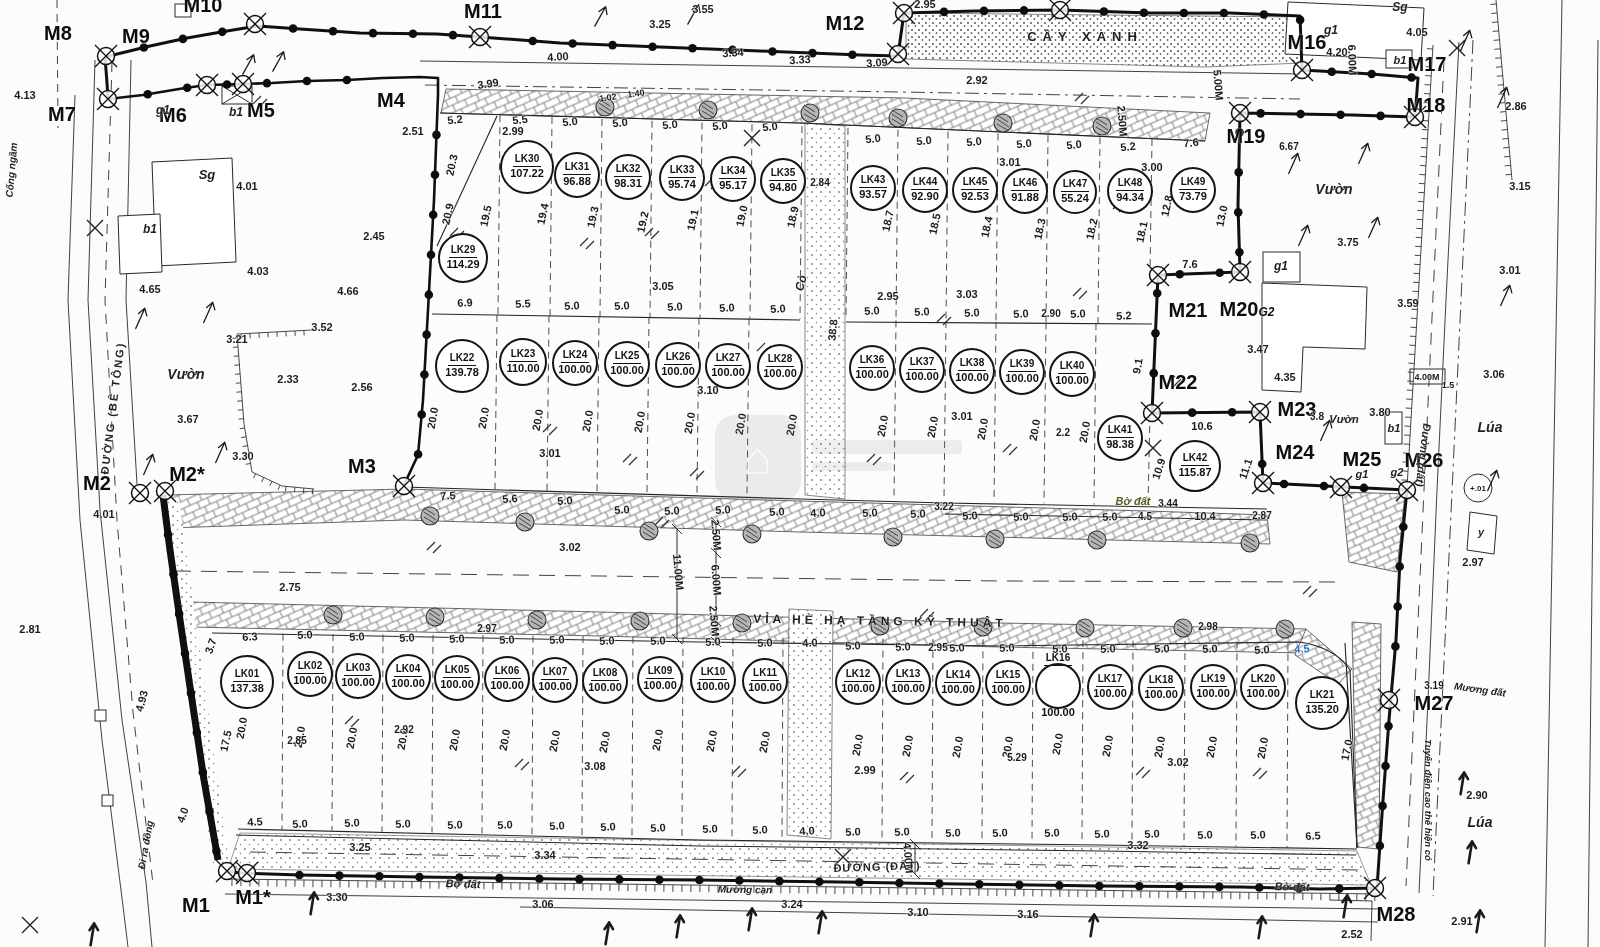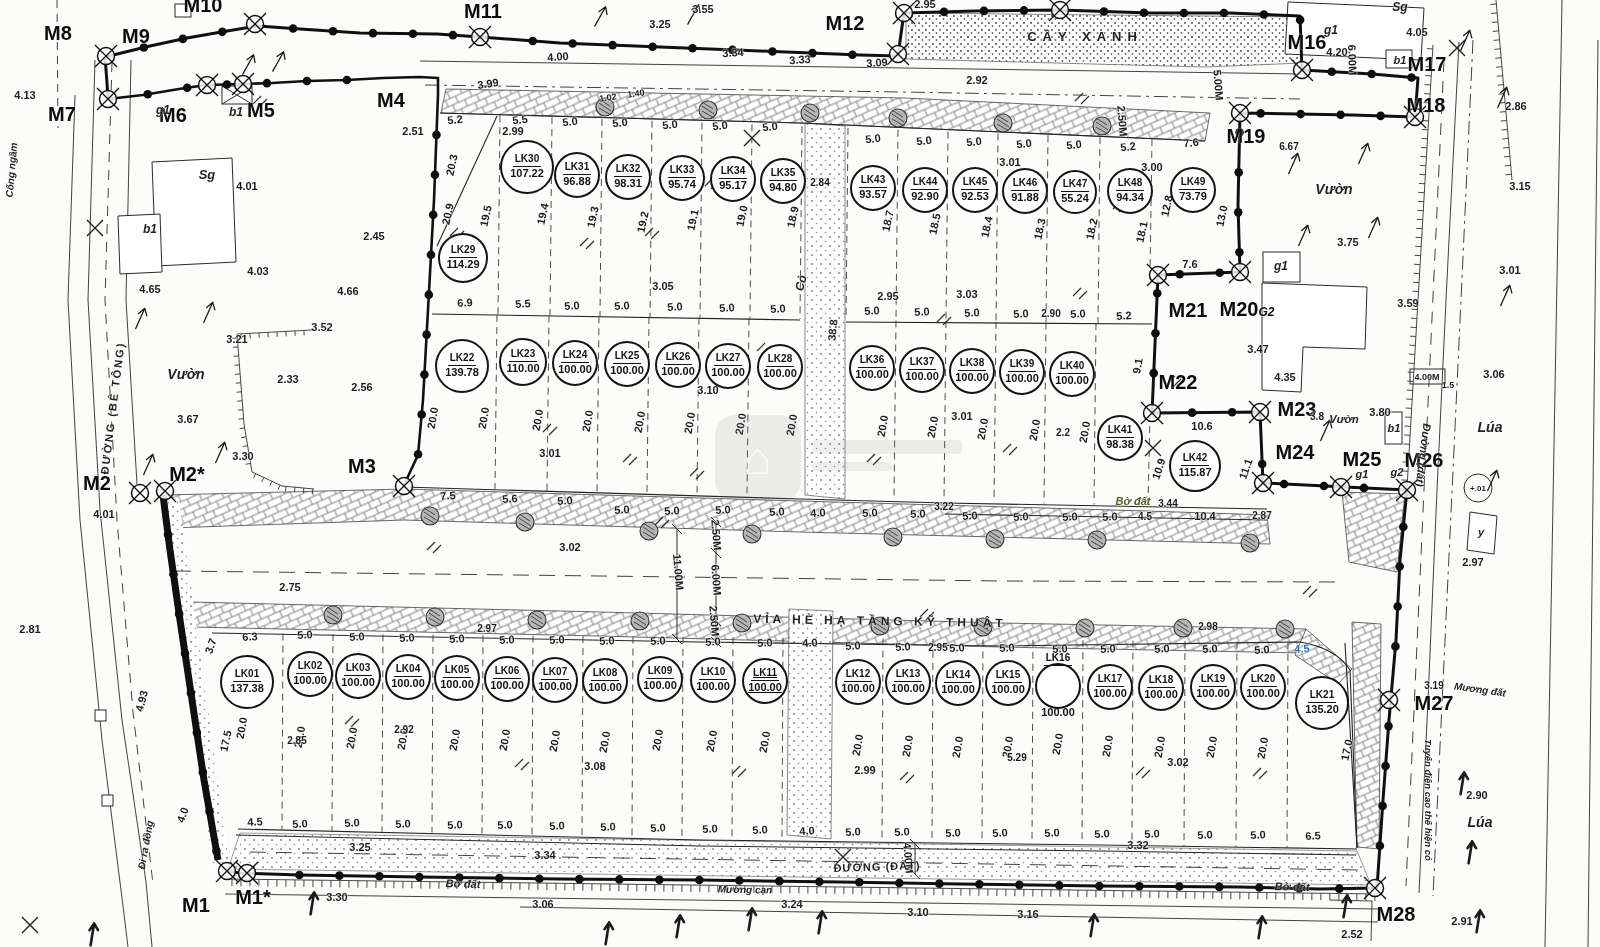--- a/index.html
+++ b/index.html
@@ -863,21 +863,21 @@
         <span class="lot-area">100.00</span>
       </div>
       <div class="lot" style="left: 660px; top: 679px; transform: translate(-50%, -50%) rotate(0deg); height: 46px; width: 46px;">
         <span class="lot-id">LK09</span>
         <span class="lot-area">100.00</span>
       </div>
       <div class="lot" style="left: 713px; top: 680px; transform: translate(-50%, -50%) rotate(0deg); height: 46px; width: 46px;">
         <span class="lot-id">LK10</span>
         <span class="lot-area">100.00</span>
       </div>
-      <div class="lot" style="left: 765px; top: 681px; transform: translate(-50%, -50%) rotate(0deg); height: 46px; width: 46px; text-decoration: underline;">
+      <div class="lot" style="left: 765px; top: 681px; transform: translate(-50%, -50%) rotate(0deg); height: 46px; width: 46px;">
         <span class="lot-id">LK11</span>
         <span class="lot-area">100.00</span>
       </div>
       <div class="lot" style="left: 858px; top: 682px; transform: translate(-50%, -50%) rotate(0deg); height: 46px; width: 46px;">
         <span class="lot-id">LK12</span>
         <span class="lot-area">100.00</span>
       </div>
       <div class="lot" style="left: 908px; top: 682px; transform: translate(-50%, -50%) rotate(0deg); height: 46px; width: 46px;">
         <span class="lot-id">LK13</span>
         <span class="lot-area">100.00</span>

